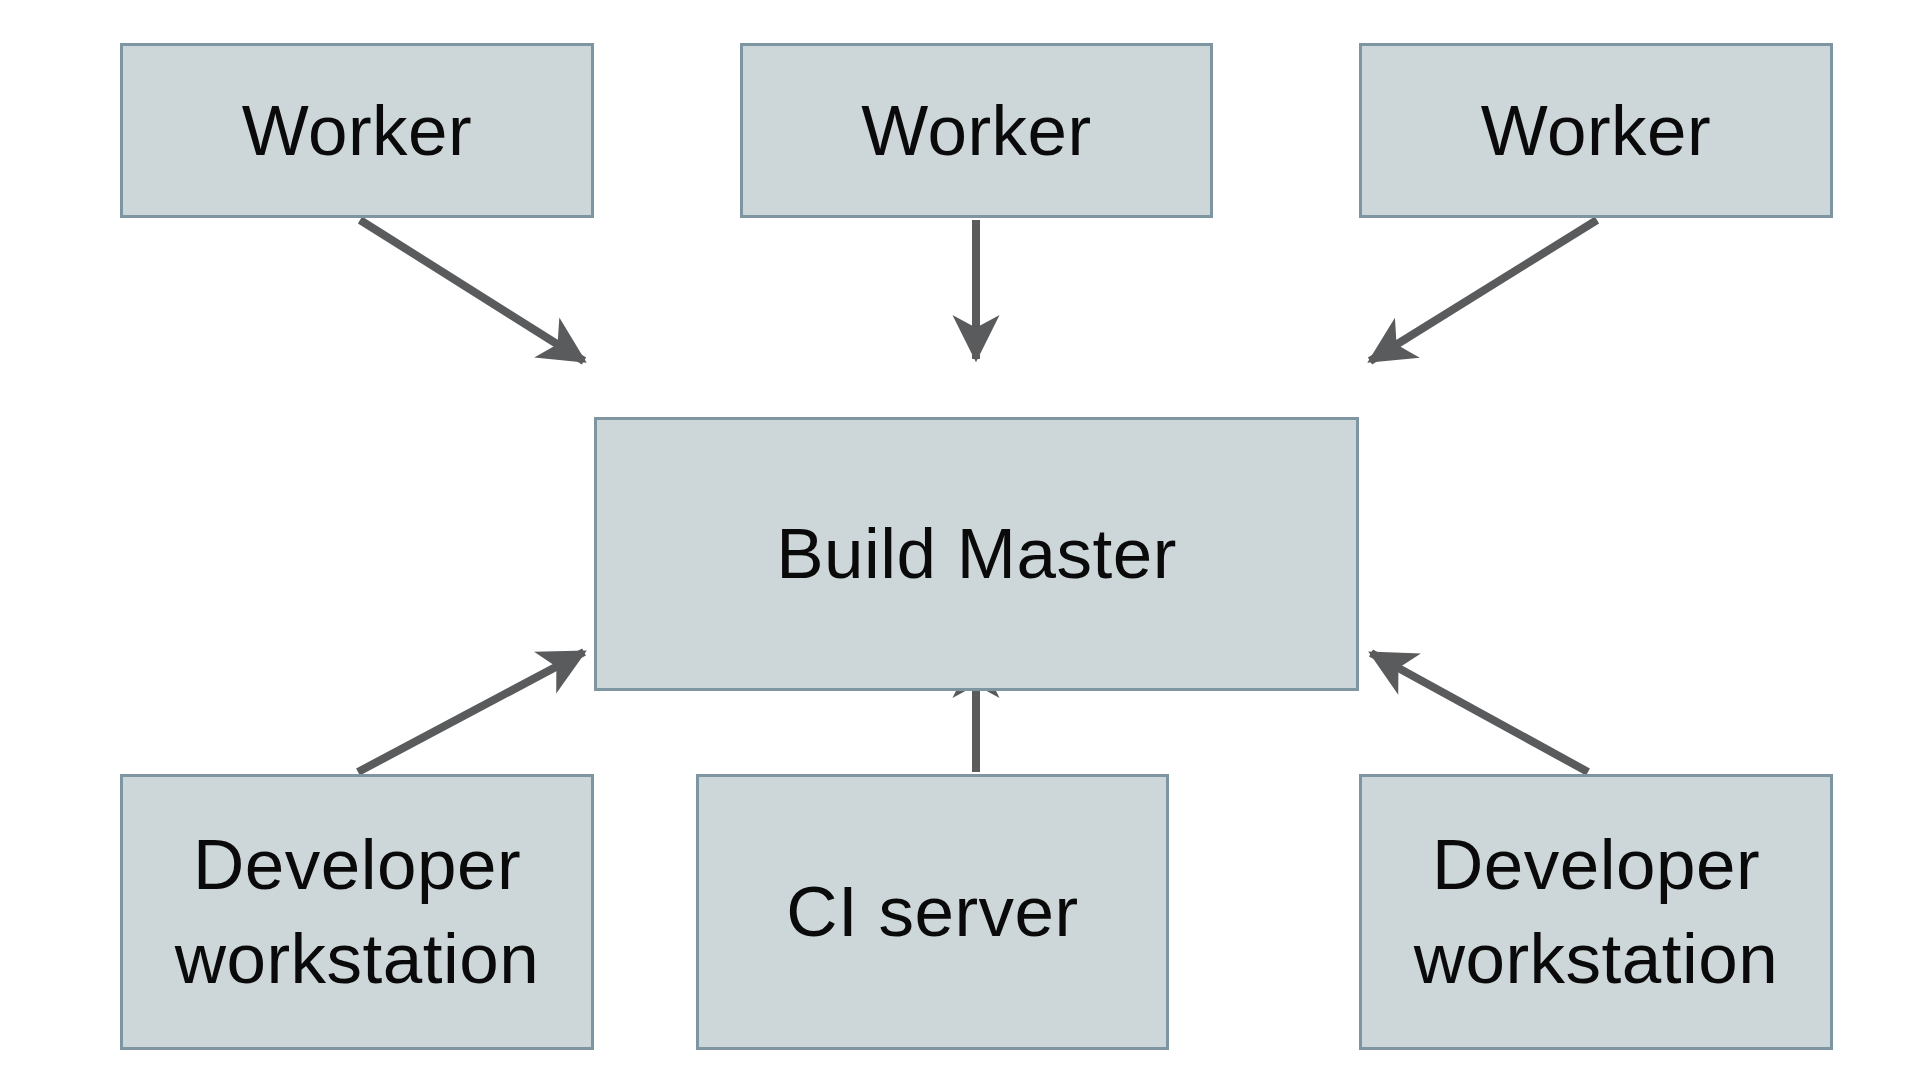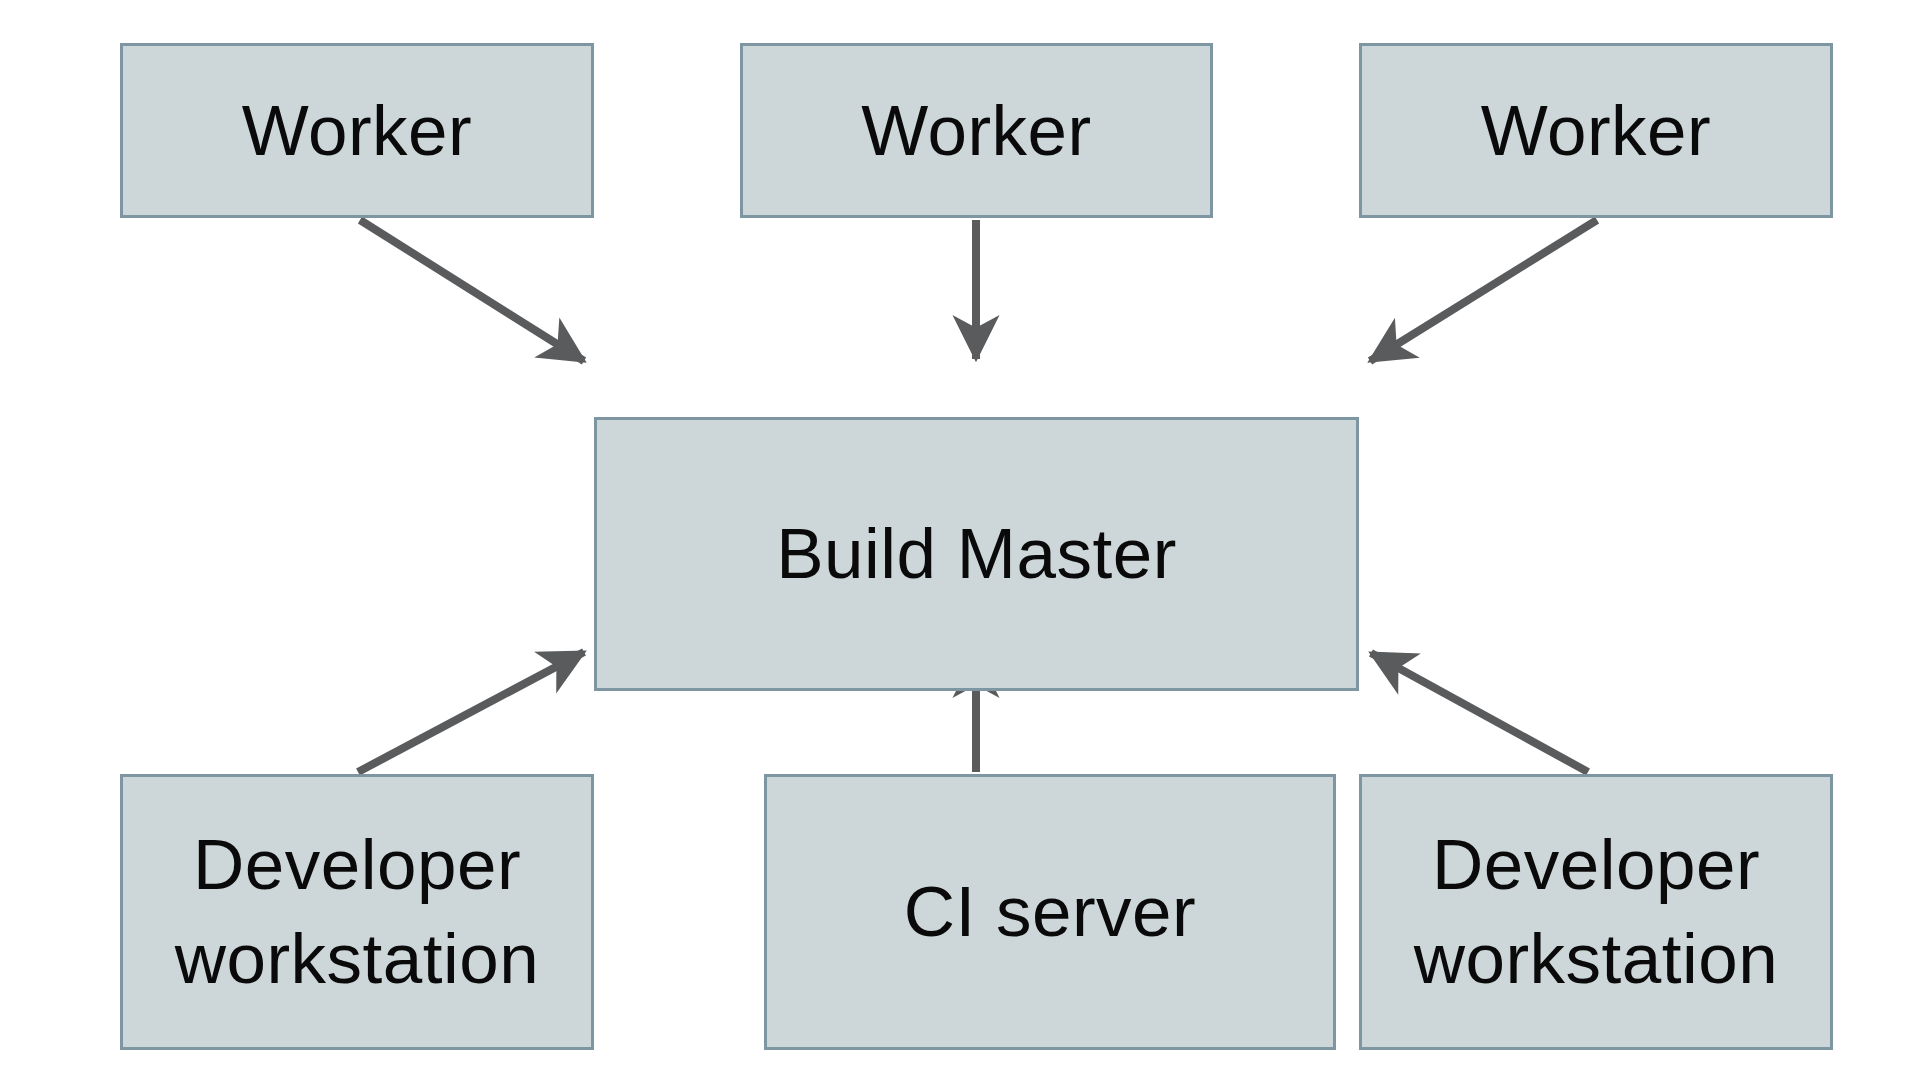--- a/index.html
+++ b/index.html
@@ -32,21 +32,21 @@
     letter-spacing: 0.5px;
   }
   
   #node-worker-left   { left: 120px;  top: 43px;  width: 474px; height: 175px; }
   #node-worker-middle { left: 740px;  top: 43px;  width: 473px; height: 175px; }
   #node-worker-right  { left: 1359px; top: 43px;  width: 474px; height: 175px; }
   
   #node-build-master  { left: 594px;  top: 369px; width: 765px; height: 274px; margin-top: 48px; }
   
   #node-dev-left      { left: 120px;  top: 774px; width: 474px; height: 276px; }
-  #node-ci-server     { left: 764px;  top: 774px; width: 572px; height: 276px; }
+  #node-ci-server     { left: 696px;  top: 774px; width: 473px; height: 276px; }
   #node-dev-right     { left: 1359px; top: 774px; width: 474px; height: 276px; }
   
   .node.two-line .label { padding: 0 20px; }
 
   #edges-layer {
     position: absolute;
     left: 0;
     top: 0;
     width: 1910px;
     height: 1090px;

